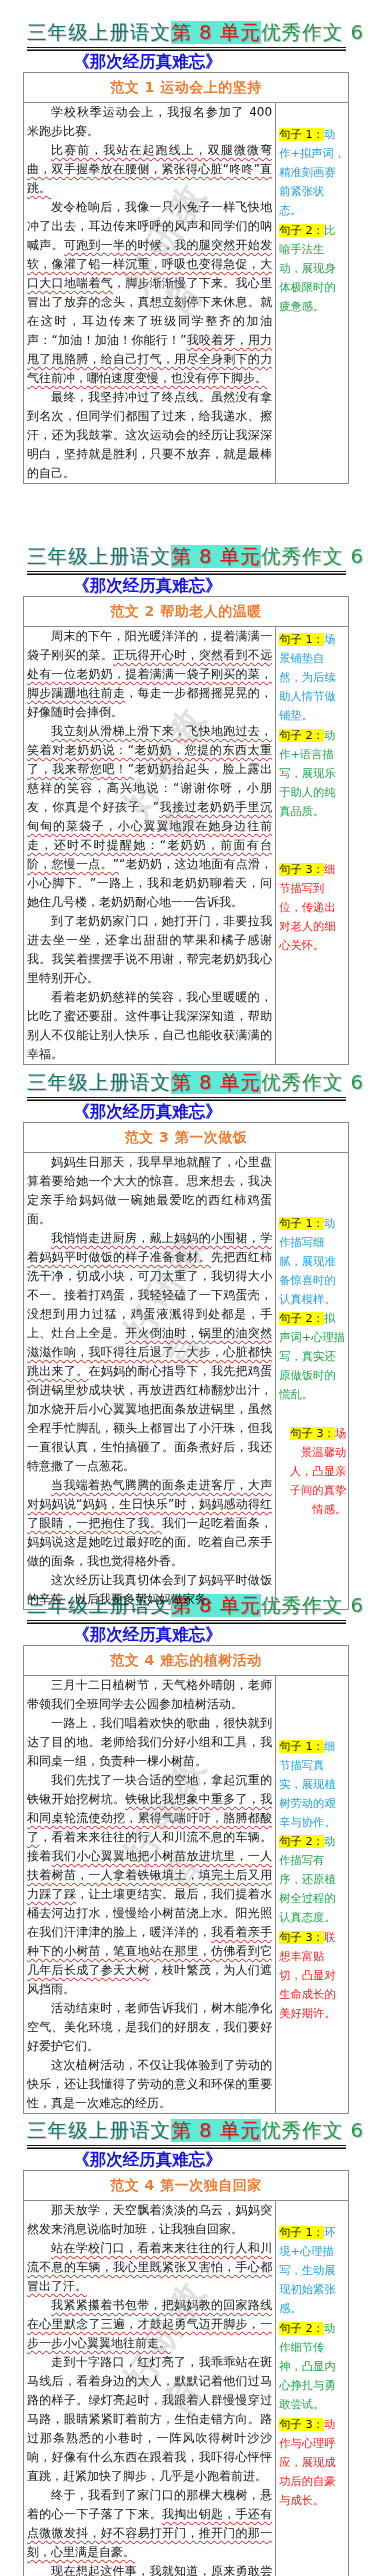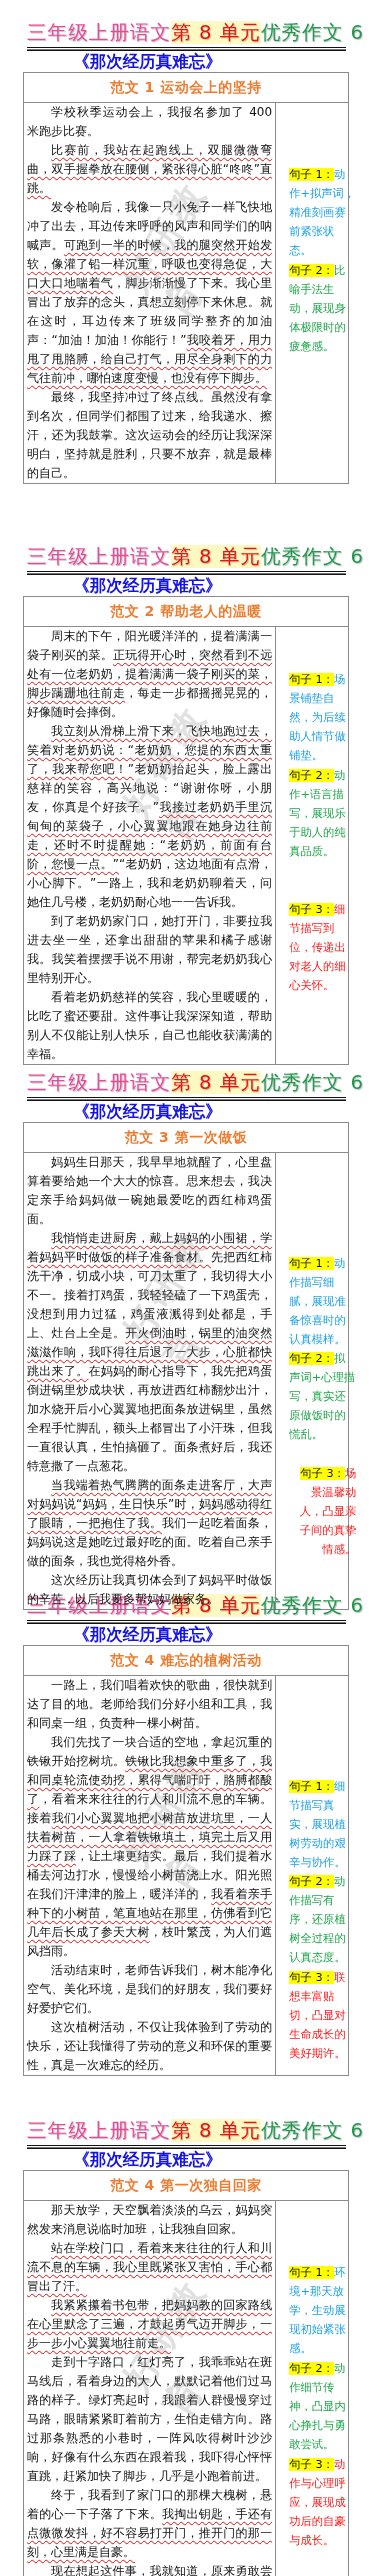--- a/index.html
+++ b/index.html
@@ -2,40 +2,40 @@
 <html style="font-size:8.2px"><head>
 <meta charset="utf-8">
 <style>
   html, body { margin: 0; padding: 0; background: #ffffff; }
   body { width: 371px; height: 3148px; position: relative; overflow: hidden;
          font-family: "DejaVu Sans", "Liberation Sans", sans-serif; color: #111; }
   .section { position: absolute; left: 0; width: 371px; }
   .main-title { position: absolute; left: 27px; width: 319px; height: 20.6px; top: 0;
                 font-size: 19.6px; line-height: 20.6px; white-space: nowrap; letter-spacing: 1px;
                 font-weight: normal; text-shadow: 1px 1px 1px rgba(0,0,0,0.25); }
-  .main-title .t-black { color: #ec4899; }
-  .main-title .t-red { color: #ee1111; background: #fef9c3; }
+  .main-title .t-black { color: #0f766e; }
+  .main-title .t-red { color: #ee1111; background: #5eead4; }
   .main-title .t-green { color: #1f9a4c; }
   .rule { position: absolute; left: 27px; width: 319px; top: 24px; height: 3.6px;
           border-top: 1.5px solid #111; border-bottom: 1px solid #111; box-sizing: border-box; }
   .rule::after { content: ""; position: absolute; left: 0; right: 0; top: 0.5px; height: 0.5px; background: #777; }
   .subtitle { position: absolute; left: 0; width: 295px; top: 29px; text-align: center;
               font-size: 16.5px; line-height: 20.6px; color: #1414e6; font-weight: bold; }
   .table { position: absolute; left: 23px; width: 326px; top: 49px; border: 0.5px solid #8a8a8a;
            box-sizing: border-box; background: #fff; }
   .t-head { height: 29px; border-bottom: 0.5px solid #8a8a8a; text-align: center;
             font-size: 14px; line-height: 29px; color: #ee7d31; font-weight: bold; letter-spacing: 0.5px; }
   .t-body { position: relative; display: flex; }
   .essay { width: 253px; border-right: 0.5px solid #8a8a8a; padding: 0 3.1px 0 3.1px; box-sizing: border-box;
            font-size: 12px; line-height: 19px; position: relative; z-index: 1; }
   .essay p { margin: 0; text-indent: 2em; text-align: justify; }
   .essay .u { text-decoration: underline wavy #e01010; text-decoration-thickness: 0.5px;
               text-underline-offset: 2.6px; }
   .notes { position: relative; width: 72px; }
-  .note { position: absolute; left: 13px; width: 67px; font-size: 11.3px; line-height: 19px; margin-top: 40px; }
+  .note { position: absolute; left: 3px; width: 67px; font-size: 11.3px; line-height: 19px; }
   .note .tag { background: #ffff00; color: #111; }
   .c-blue { color: #1da1e6; }
   .c-green { color: #1fa64a; }
   .c-red { color: #ff1a1a; }
   .watermark { position: absolute; left: 98px; width: 134px; font-size: 36px; color: rgba(120,120,120,0.22);
                transform: rotate(-58deg); pointer-events: none; z-index: 2; font-weight: bold; letter-spacing: 5.2px; }
 </style>
 </head>
 <body>
 
@@ -117,20 +117,21 @@
   <div class="section" style="top: 1596px;">
     <div class="main-title">
       <span class="t-black">三年级上册语文</span><span class="t-red">第 8 单元</span><span class="t-green">优秀作文 6 篇</span>
     </div>
     <div class="rule"></div>
     <div class="subtitle">《那次经历真难忘》</div>
     <div class="table">
       <div class="t-head">范文 4  难忘的植树活动</div>
       <div class="t-body">
         <div class="essay">
+            <p><span>三月十二日植树节，天气格外晴朗，老师带领我们全班同学去公园参加植树活动。</span></p>
             <p><span>一路上，我们唱着欢快的歌曲，很快就到达了目的地。老师给我们分好小组和工具，我和同桌一组，负责种一棵小树苗。</span></p>
             <p><span>我们先找了一块合适的空地，拿起沉重的铁锹开始挖树坑。</span><span class="u">铁锹比我想象中重多了，我和同桌轮流使劲挖，累得气喘吁吁，胳膊都酸了</span><span>，看着来来往往的行人和川流不息的车辆。接着</span><span class="u">我们小心翼翼地把小树苗放进坑里，一人扶着树苗，一人拿着铁锹填土，填完土后又用力踩了踩</span><span>，让土壤更结实。最后，我们提着水桶去河边打水，慢慢给小树苗浇上水。阳光照在我们汗津津的脸上，暖洋洋的，</span><span class="u">我看着亲手种下的小树苗，笔直地站在那里，仿佛看到它几年后长成了参天大树</span><span>，枝叶繁茂，为人们遮风挡雨。</span></p>
             <p><span>活动结束时，老师告诉我们，树木能净化空气、美化环境，是我们的好朋友，我们要好好爱护它们。</span></p>
             <p><span>这次植树活动，不仅让我体验到了劳动的快乐，还让我懂得了劳动的意义和环保的重要性，真是一次难忘的经历。</span></p>
           </div>
         <div class="notes">
             <div class="note" style="top: 61px;"><span class="tag">句子 1：</span><span class="c-blue">细节描写真实，展现植树劳动的艰辛与协作。</span></div>
             <div class="note" style="top: 156px;"><span class="tag">句子 2：</span><span class="c-green">动作描写有序，还原植树全过程的认真态度。</span></div>
             <div class="note" style="top: 252px;"><span class="tag">句子 3：</span><span class="c-red">联想丰富贴切，凸显对生命成长的美好期许。</span></div>
           </div>
@@ -150,21 +151,21 @@
       <div class="t-body">
         <div class="essay">
             <p><span>那天放学，天空飘着淡淡的乌云，妈妈突然发来消息说临时加班，让我独自回家。</span></p>
             <p><span class="u">站在学校门口，看着来来往往的行人和川流不息的车辆，我心里既紧张又害怕，手心都冒出了汗。</span></p>
             <p><span class="u">我紧紧攥着书包带，把妈妈教的回家路线在心里默念了三遍，才鼓起勇气迈开脚步，一步一步小心翼翼地往前走。</span></p>
             <p><span>走到十字路口，红灯亮了，我乖乖站在斑马线后，看着身边的大人，默默记着他们过马路的样子。绿灯亮起时，我跟着人群慢慢穿过马路，眼睛紧紧盯着前方，生怕走错方向。路过那条熟悉的小巷时，一阵风吹得树叶沙沙响，好像有什么东西在跟着我，我吓得心怦怦直跳，赶紧加快了脚步，几乎是小跑着前进。</span></p>
             <p><span>终于，我看到了家门口的那棵大槐树，悬着的心一下子落了下来。</span><span class="u">我掏出钥匙，手还有点微微发抖，好不容易打开门，推开门的那一刻，心里满是自豪。</span></p>
             <p><span>现在想起这件事，我就知道，原来勇敢尝试就能战胜恐惧，还能收获成长的快乐。</span></p>
           </div>
         <div class="notes">
-            <div class="note" style="top: 22px;"><span class="tag">句子 1：</span><span class="c-blue">环境+那天放学，生动展现初始紧张感。</span></div>
+            <div class="note" style="top: 22px;"><span class="tag">句子 1：</span><span class="c-blue">环境+心理描写，生动展现初始紧张感。</span></div>
             <div class="note" style="top: 118px;"><span class="tag">句子 2：</span><span class="c-green">动作细节传神，凸显内心挣扎与勇敢尝试。</span></div>
             <div class="note" style="top: 214px;"><span class="tag">句子 3：</span><span class="c-red">动作与心理呼应，展现成功后的自豪与成长。</span></div>
           </div>
         <div class="watermark" style="top: 93px;">好研教育</div>
       </div>
     </div>
   </div>
 
   <div class="section" style="top: 2647px;">
     

